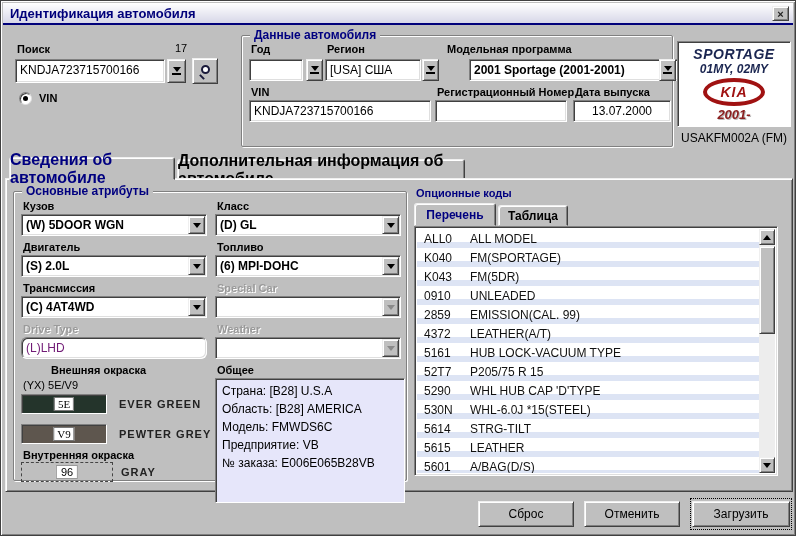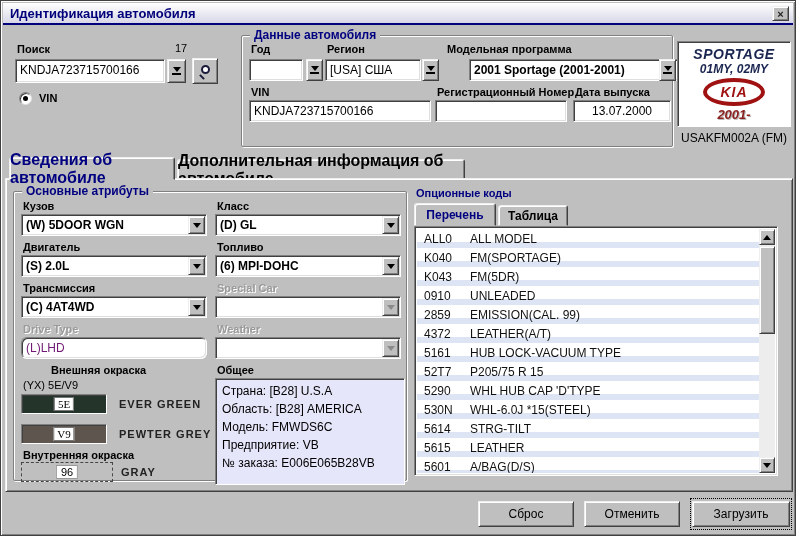--- a/index.html
+++ b/index.html
@@ -293,21 +293,21 @@
     </div>
     <span class="swatch-name" style="left:118px; top:427px; pointer-events:auto;">PEWTER GREY</span>
 
     <span class="lbl" style="left:22px; top:448px; pointer-events:auto;">Внутренняя окраска</span>
     <div class="dashedbox" style="left:20px; top:461px; pointer-events:auto;">
       <span class="code">96</span>
     </div>
     <span class="swatch-name" style="left:120px; top:465px; pointer-events:auto;">GRAY</span>
 
     <span class="lbl" style="left:216px; top:363px; pointer-events:auto;">Общее</span>
-    <div class="genbox" style="left:214px; top:377px; width:190px; height:107px; pointer-events:auto;">
+    <div class="genbox" style="left:214px; top:377px; width:190px; height:125px; pointer-events:auto;">
       <div>Страна: [B28]  U.S.A</div>
       <div>Область: [B28]  AMERICA</div>
       <div>Модель: FMWDS6C</div>
       <div>Предприятие: VB</div>
       <div>№ заказа: E006E065B28VB</div>
     </div>
 
     <span class="lbl" style="left:415px; top:186px; color:#000080; pointer-events:auto;">Опционные коды</span>
     <div class="opt-tab" style="left:413px; top:202px; width:82px; height:23px; color:#000080; z-index:8; pointer-events:auto;">
       <span>Перечень</span>

